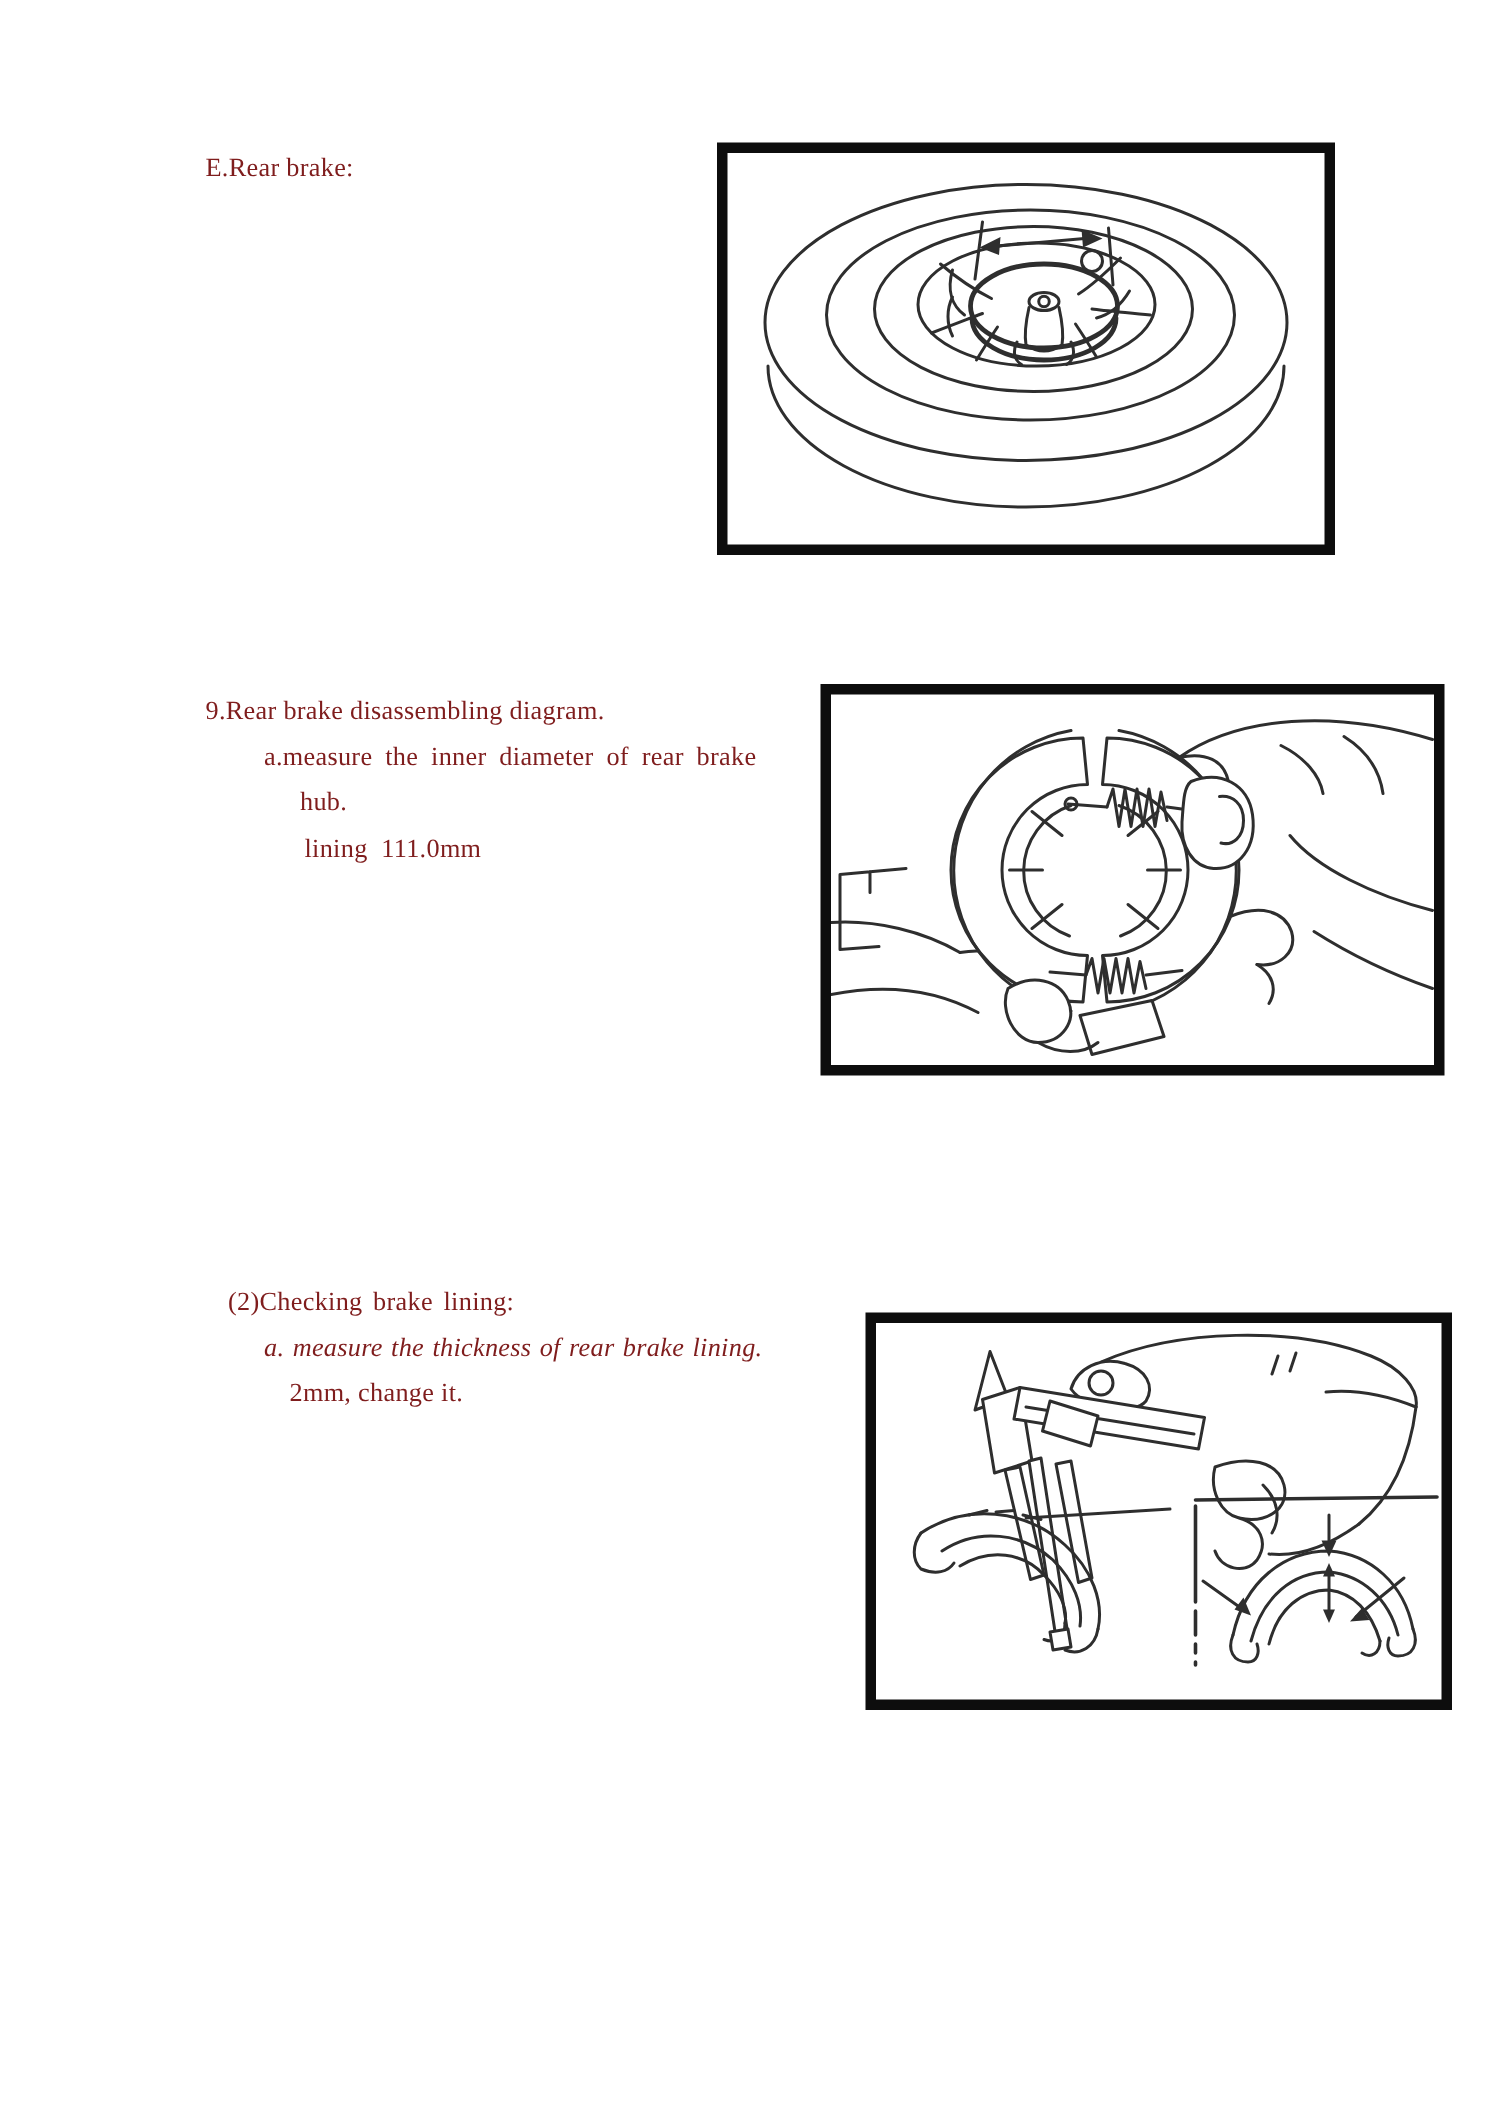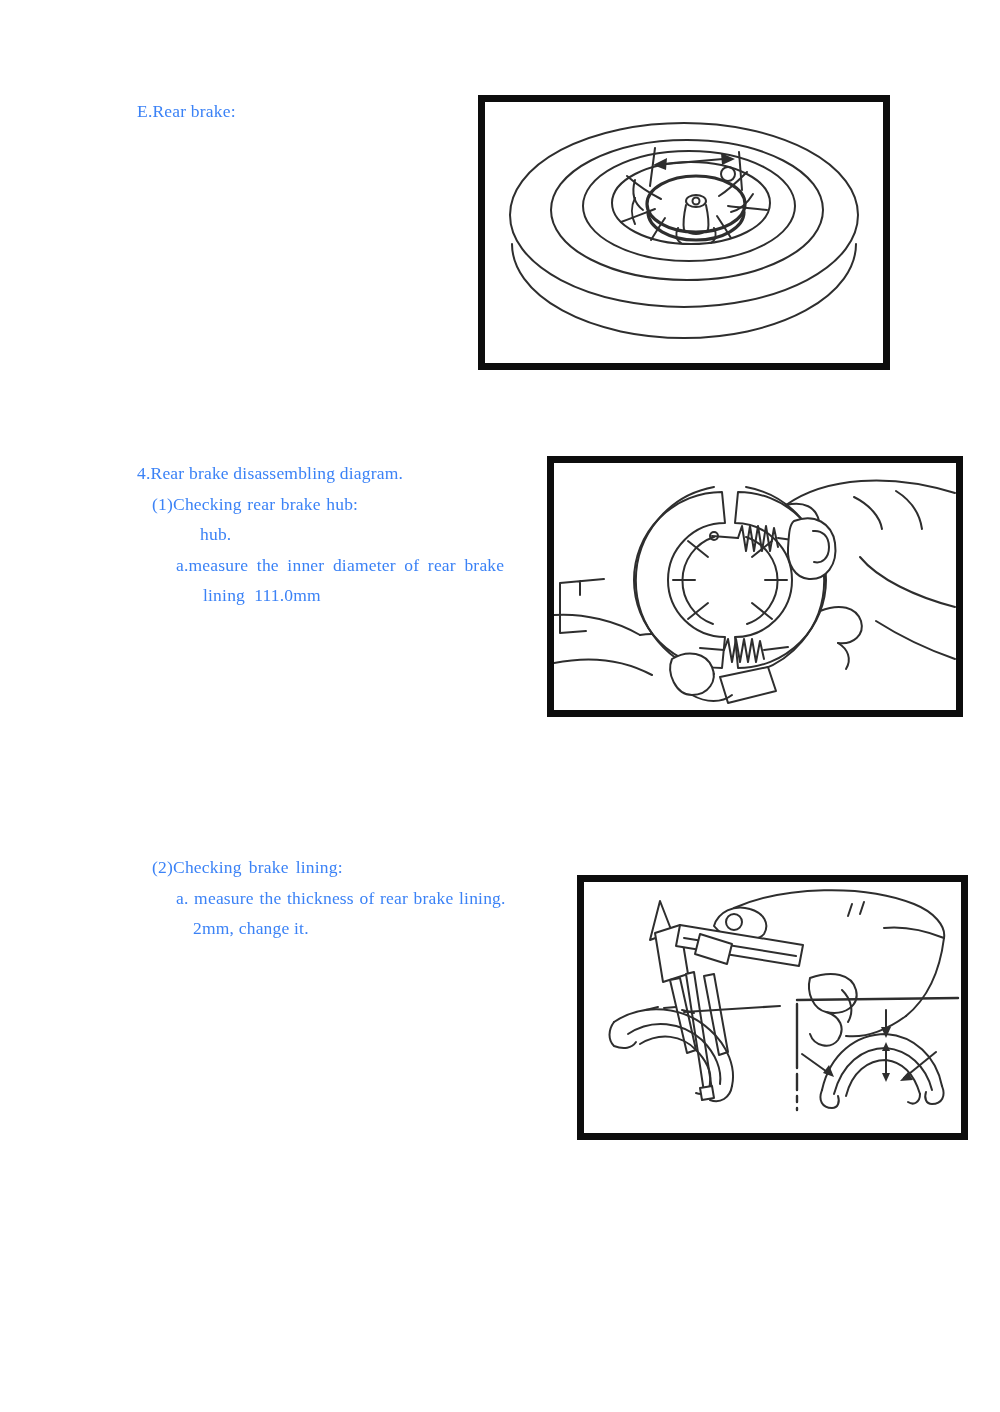--- a/index.html
+++ b/index.html
@@ -10,21 +10,21 @@
     overflow:hidden;
     font-family:"Liberation Serif","DejaVu Serif",serif;
     color:#111;
   }
   .abs{position:absolute;}
   .tline{
     white-space:pre;
     font-size:17.5px;
     line-height:30.5px;
     letter-spacing:0.2px;
-    color:#3b82f6;
+    color:#7f1d1d;
   }
   .ws1{word-spacing:1px;}
   .ws2{word-spacing:2.5px;}
   .ws4{word-spacing:4px;}
   .frame{
     position:absolute;
     background:#fff;
     border:7px solid #0d0d0d;
     box-sizing:border-box;
   }
@@ -72,24 +72,23 @@
       <circle cx="243" cy="72" r="7"></circle>
     </g>
     <g fill="#2e2e2e" stroke="none">
       <polygon points="168,63 182,56 181,68"></polygon>
       <polygon points="250,57 236,51 237,63"></polygon>
     </g>
   </svg>
 </div>
 
 <div class="abs" style="left:137px;top:458px;width:420px;">
-  <div class="tline">4.Rear brake disassembling diagram.</div>
-  <div class="tline ws1" style="margin-left:15px;">(1)Checking rear brake hub:</div>
+  <div class="tline">9.Rear brake disassembling diagram.</div>
+  <div class="tline ws4" style="margin-left:39px;">a.measure the inner diameter of rear brake</div>
   <div class="tline" style="margin-left:63px;">hub.</div>
-  <div class="tline ws4" style="margin-left:39px;">a.measure the inner diameter of rear brake</div>
   <div class="tline" style="margin-left:66px;">lining  111.0mm</div>
 </div>
 
 <div class="frame" style="left:547px;top:456px;width:416px;height:261px;">
   <svg viewBox="0 0 402 247" preserveAspectRatio="none">
     <g stroke="#2e2e2e" stroke-width="2" fill="none" stroke-linecap="round" stroke-linejoin="round">
 
       <path d="M232,42 C272,14 336,10 401,30"></path>
       <path d="M401,144 C362,134 324,116 306,94"></path>
       <path d="M232,42 C250,38 262,44 265,58 C268,74 258,82 248,82"></path>
@@ -128,21 +127,21 @@
 
       <path d="M118,196 C134,186 152,190 158,204 C164,218 154,232 138,232 C122,232 112,210 118,196 Z" fill="#ffffff"></path>
       <path d="M166,214 L214,204 L222,228 L174,240 Z" fill="#ffffff"></path>
       <path d="M138,232 C152,240 168,240 178,232"></path>
     </g>
   </svg>
 </div>
 
 <div class="abs" style="left:152px;top:852px;width:430px;">
   <div class="tline ws2">(2)Checking brake lining:</div>
-  <div class="tline ws1" style="margin-left:24px;">a. measure the thickness of rear brake lining.</div>
+  <div class="tline ws1" style="margin-left:24px;font-style:italic;">a. measure the thickness of rear brake lining.</div>
   <div class="tline" style="margin-left:41px;">2mm, change it.</div>
 </div>
 
 <div class="frame" style="left:577px;top:875px;width:391px;height:265px;">
   <svg viewBox="0 0 377 251" preserveAspectRatio="none">
     <g stroke="#2e2e2e" stroke-width="2" fill="none" stroke-linecap="round" stroke-linejoin="round">
 
       <path d="M150,26 C200,4 280,2 330,22 C350,30 362,44 360,56"></path>
       <path d="M360,56 C340,48 320,44 300,46"></path>
       <path d="M268,22 L264,34 M280,20 L276,32"></path>

